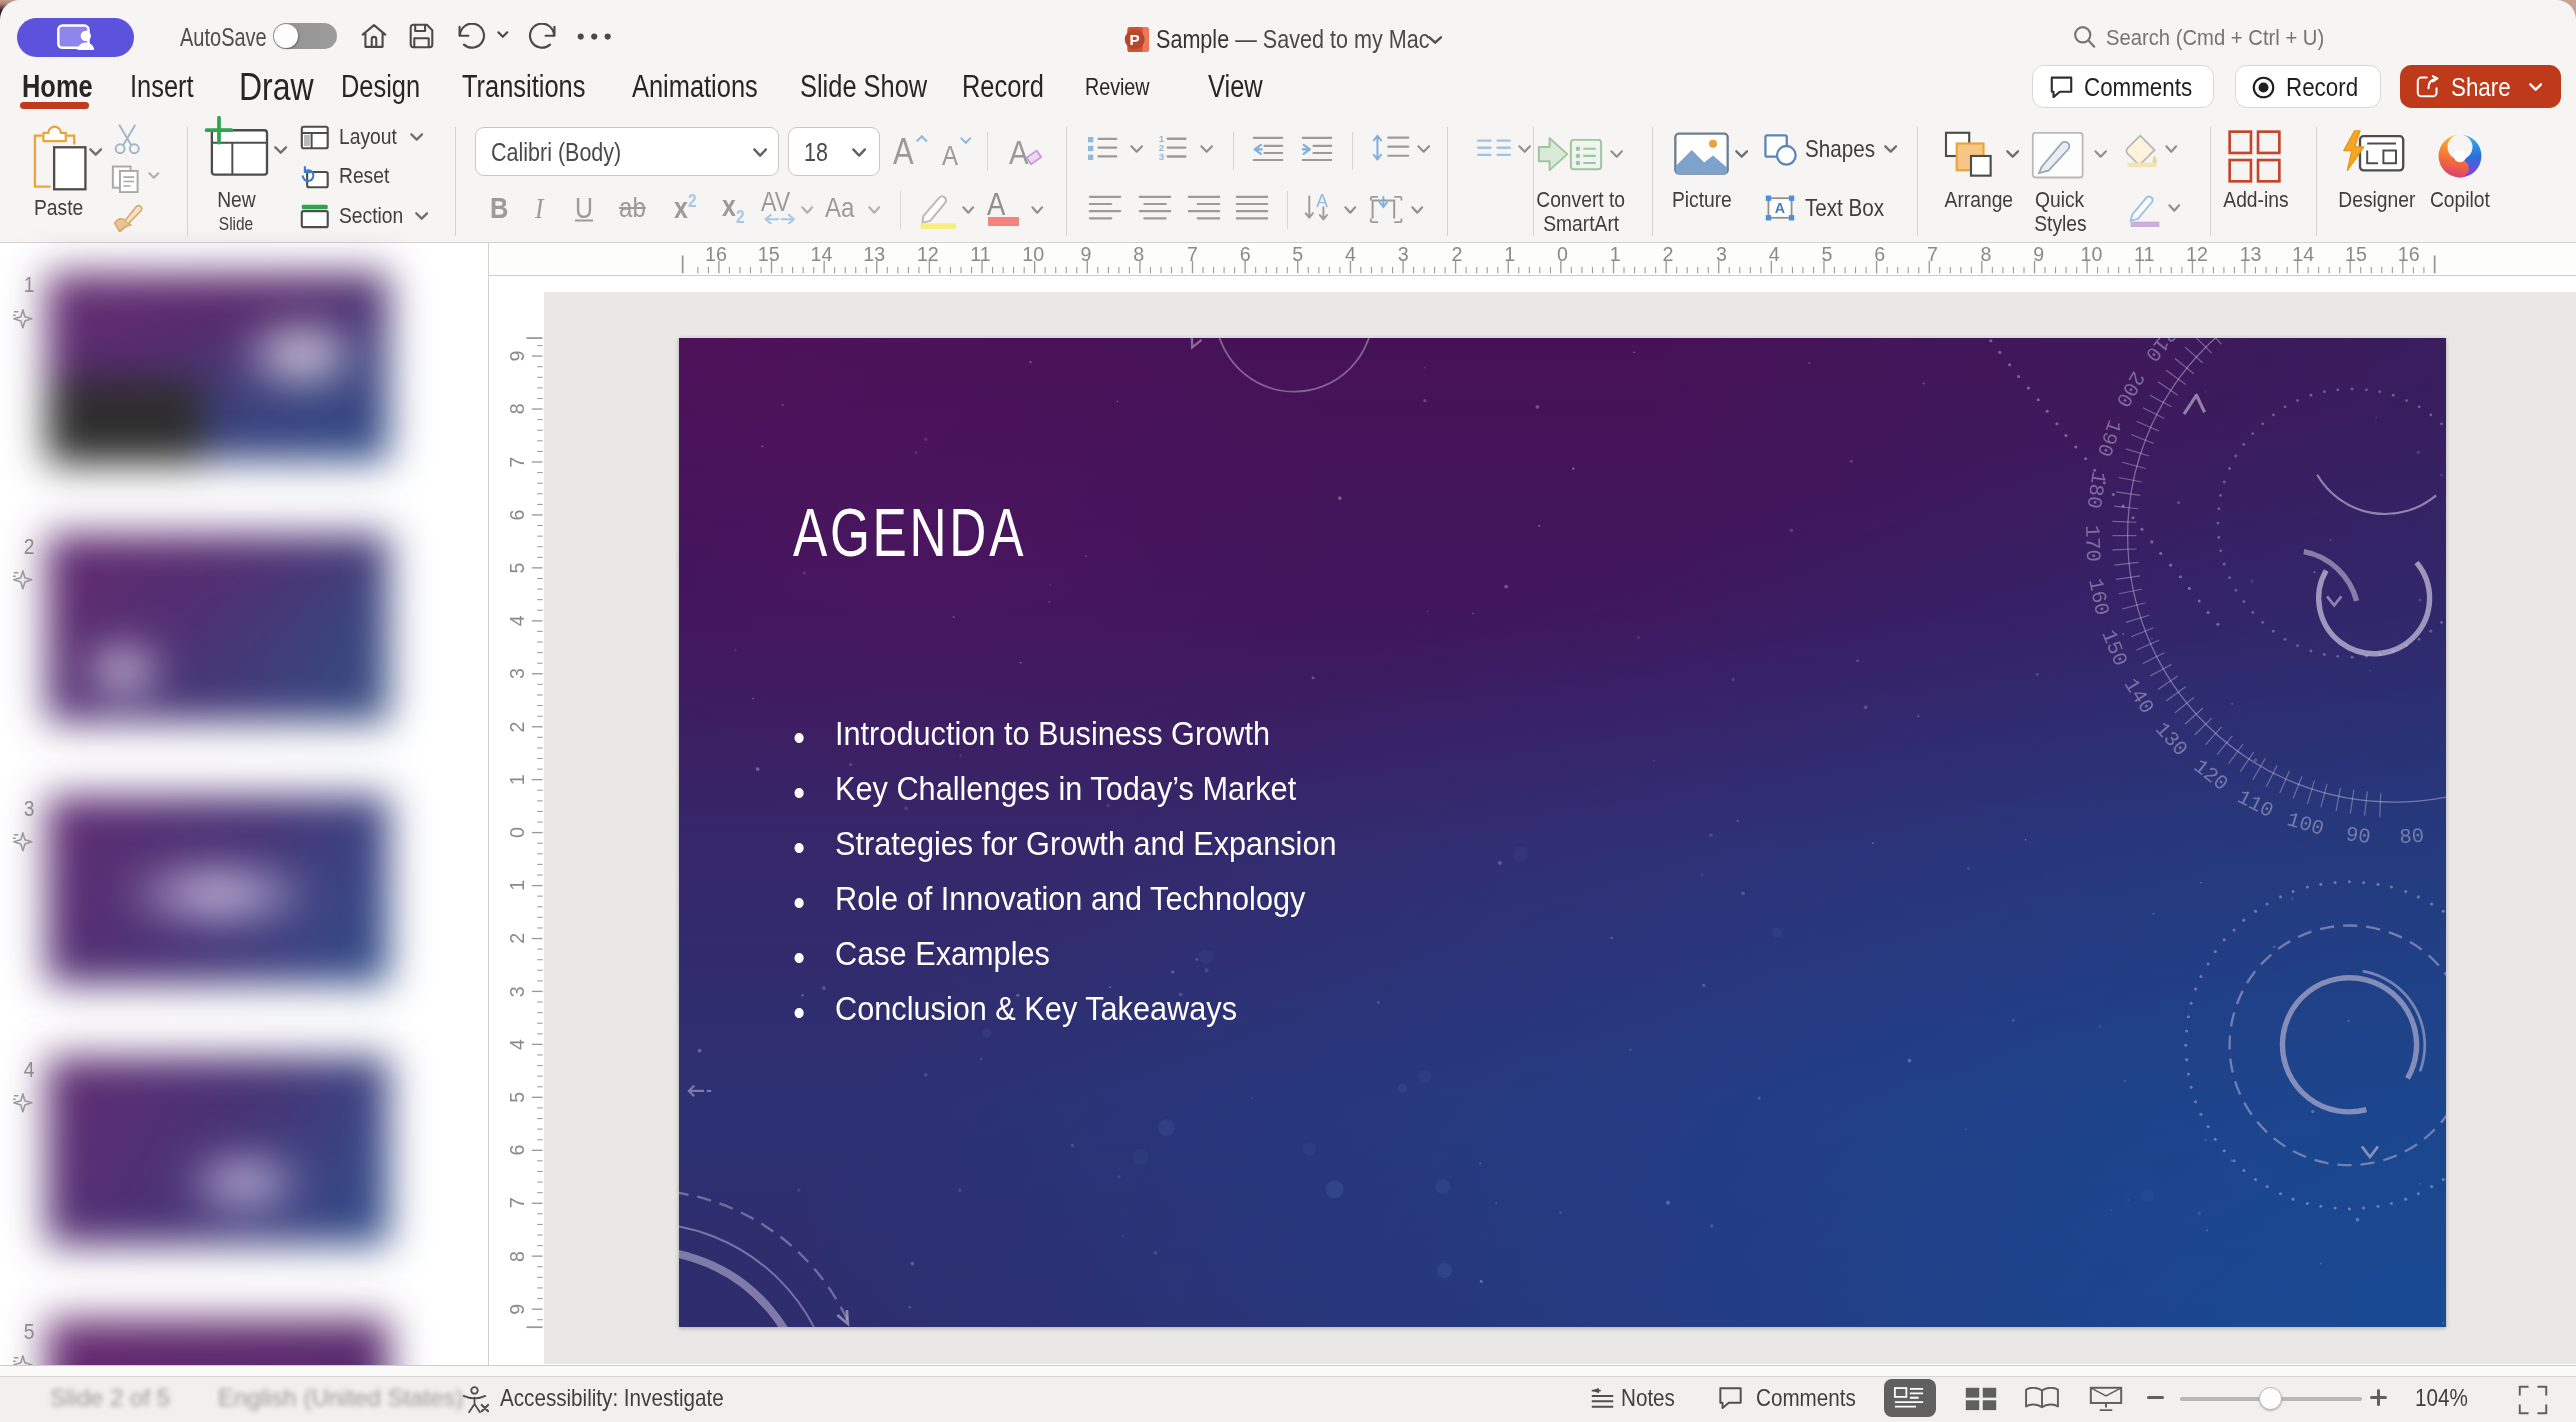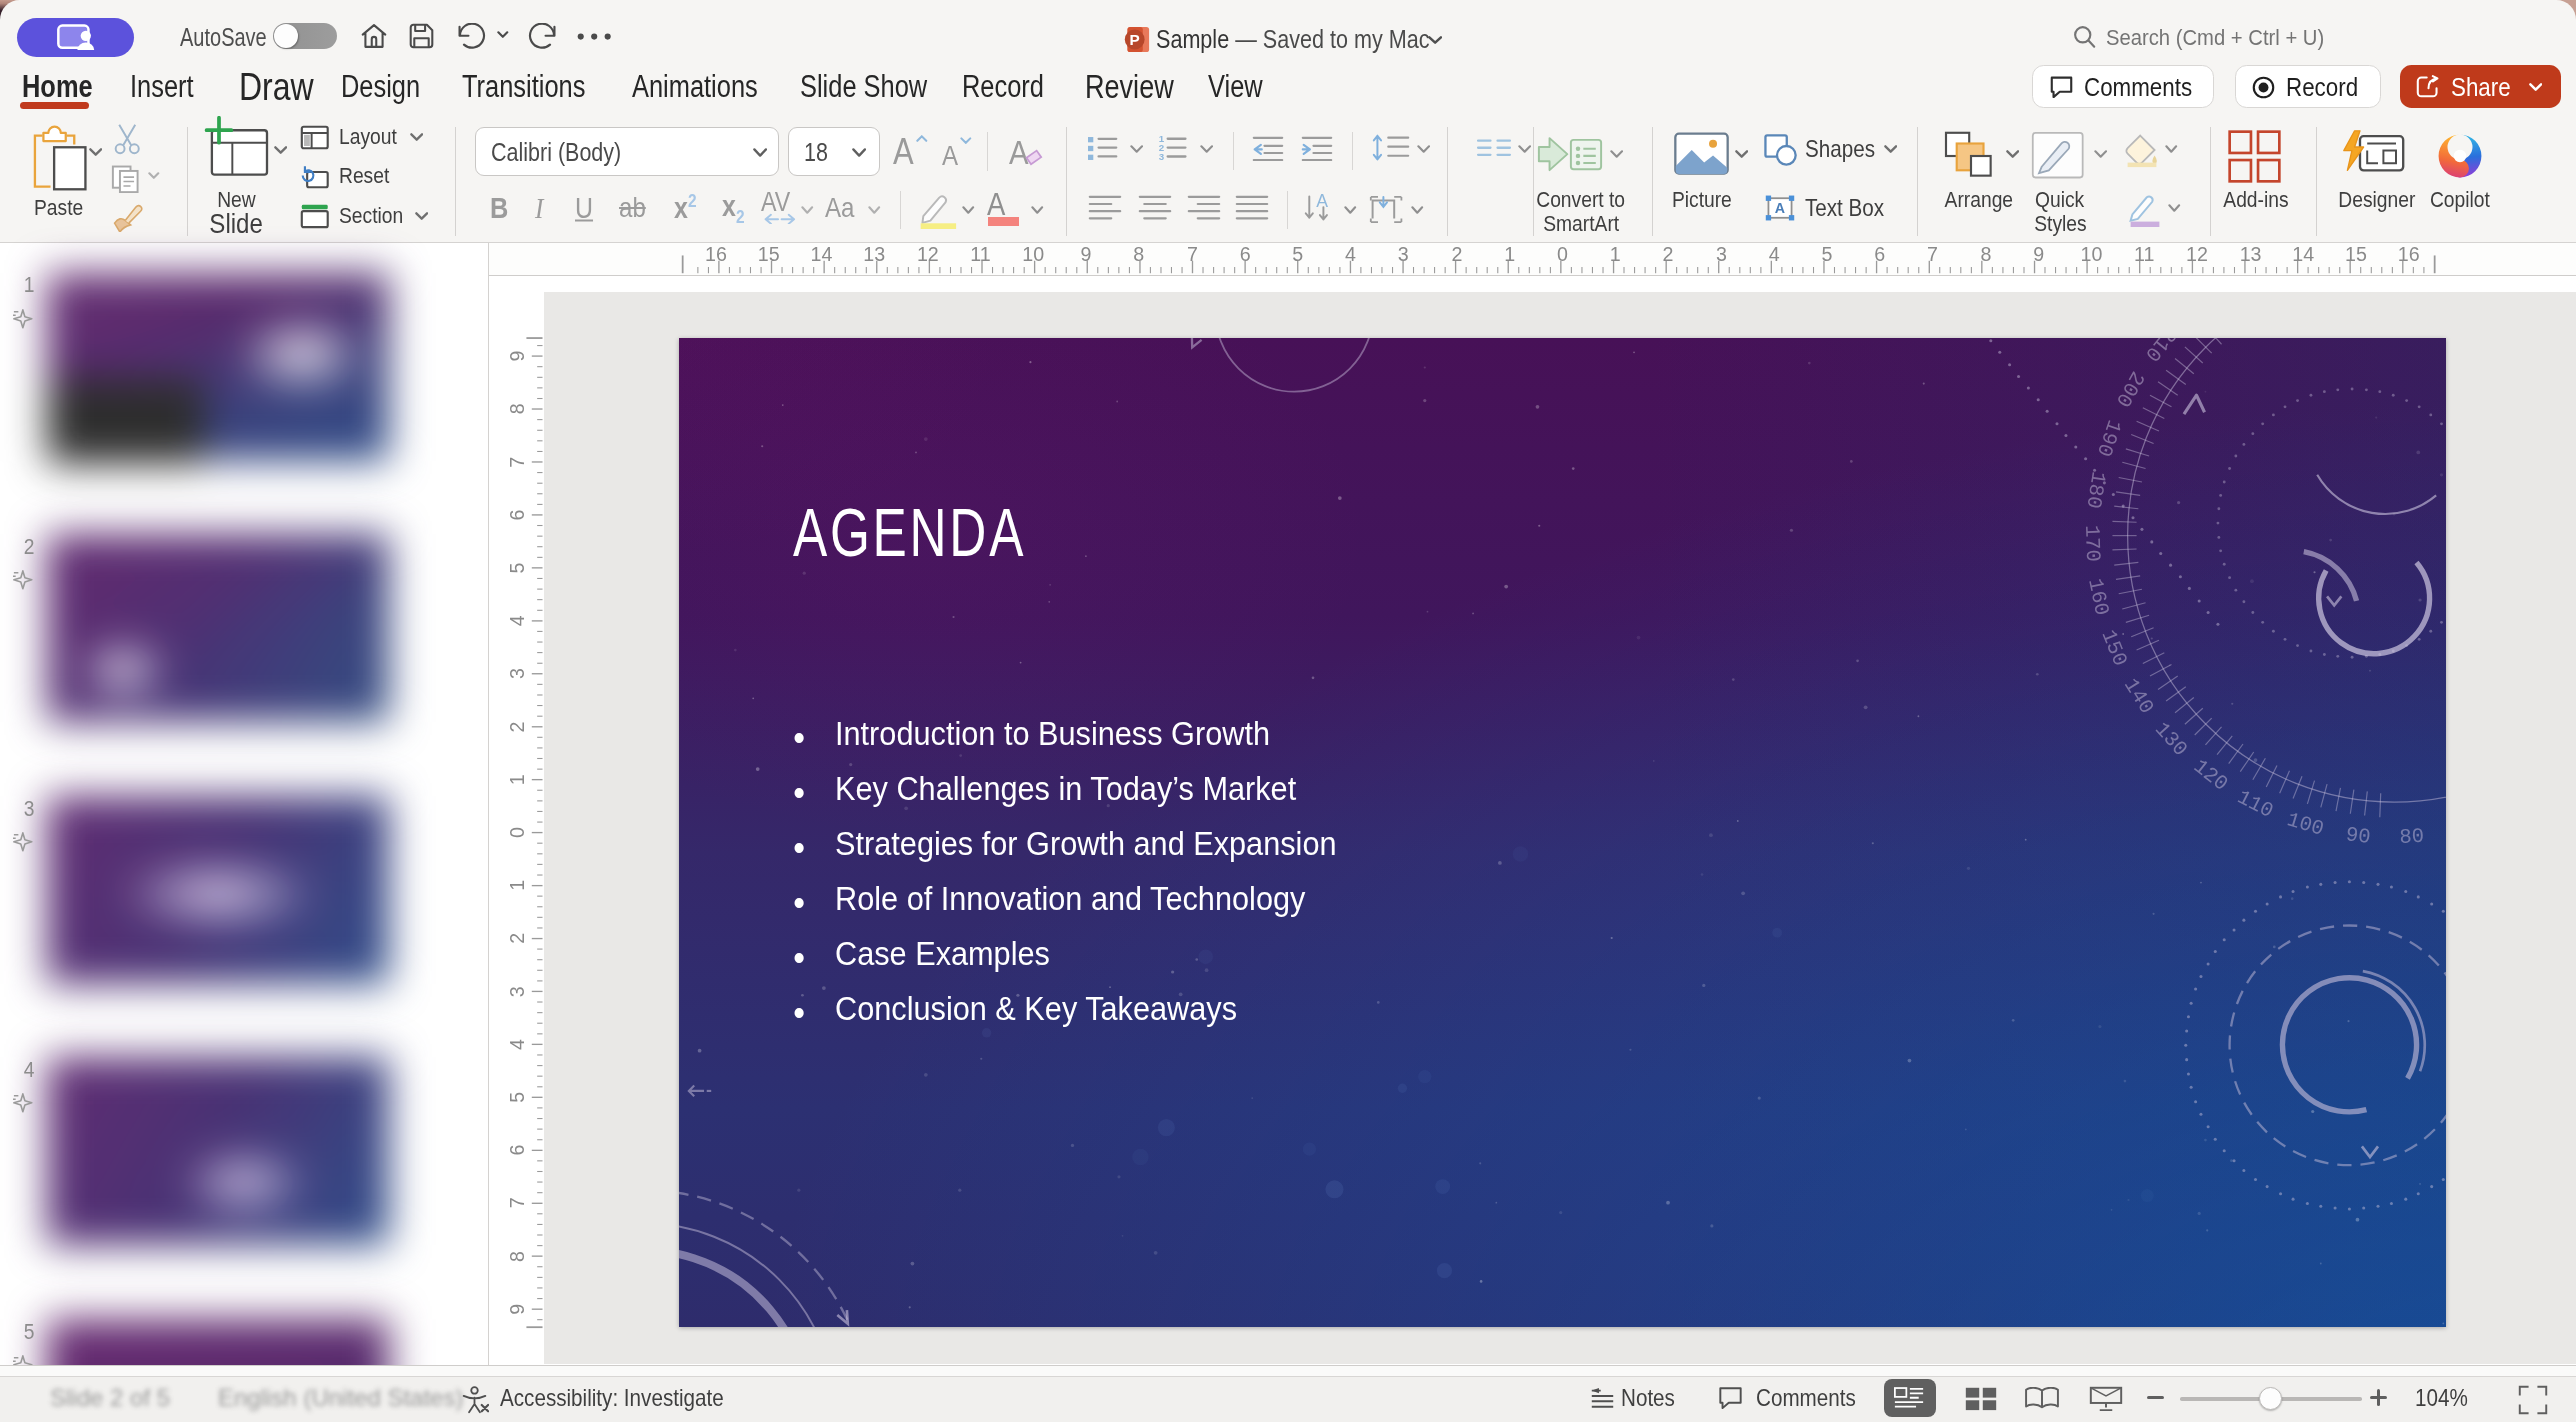--- a/index.html
+++ b/index.html
@@ -58,21 +58,21 @@
     </svg>
 <div class="abs lbl" style="font-size:22px;color:#747474;font-weight:400;letter-spacing:0;left:2106px;top:38px;line-height:0;"><span style="line-height:normal;display:inline-block;transform:translateY(-50%) scaleX(0.92);transform-origin:0 50%;">Search (Cmd + Ctrl + U)</span></div>
 <div class="abs lbl" style="font-size:31px;color:#262626;font-weight:700;letter-spacing:0;left:22.4px;top:87px;line-height:0;"><span style="line-height:normal;display:inline-block;transform:translateY(-50%) scaleX(0.82);transform-origin:0 50%;">Home</span></div>
 <div class="abs lbl" style="font-size:31px;color:#262626;font-weight:400;letter-spacing:0;left:130px;top:87px;line-height:0;"><span style="line-height:normal;display:inline-block;transform:translateY(-50%) scaleX(0.82);transform-origin:0 50%;">Insert</span></div>
 <div class="abs lbl" style="font-size:39px;color:#262626;font-weight:400;letter-spacing:0;left:239px;top:87px;line-height:0;"><span style="line-height:normal;display:inline-block;transform:translateY(-50%) scaleX(0.82);transform-origin:0 50%;">Draw</span></div>
 <div class="abs lbl" style="font-size:31px;color:#262626;font-weight:400;letter-spacing:0;left:341px;top:87px;line-height:0;"><span style="line-height:normal;display:inline-block;transform:translateY(-50%) scaleX(0.82);transform-origin:0 50%;">Design</span></div>
 <div class="abs lbl" style="font-size:31px;color:#262626;font-weight:400;letter-spacing:0;left:462px;top:87px;line-height:0;"><span style="line-height:normal;display:inline-block;transform:translateY(-50%) scaleX(0.82);transform-origin:0 50%;">Transitions</span></div>
 <div class="abs lbl" style="font-size:31px;color:#262626;font-weight:400;letter-spacing:0;left:632px;top:87px;line-height:0;"><span style="line-height:normal;display:inline-block;transform:translateY(-50%) scaleX(0.82);transform-origin:0 50%;">Animations</span></div>
 <div class="abs lbl" style="font-size:31px;color:#262626;font-weight:400;letter-spacing:0;left:800px;top:87px;line-height:0;"><span style="line-height:normal;display:inline-block;transform:translateY(-50%) scaleX(0.82);transform-origin:0 50%;">Slide Show</span></div>
 <div class="abs lbl" style="font-size:31px;color:#262626;font-weight:400;letter-spacing:0;left:962px;top:87px;line-height:0;"><span style="line-height:normal;display:inline-block;transform:translateY(-50%) scaleX(0.82);transform-origin:0 50%;">Record</span></div>
-<div class="abs lbl" style="font-size:33px;color:#262626;font-weight:400;letter-spacing:0;left:1085px;top:87px;line-height:0;"><span style="line-height:normal;display:inline-block;transform:translateY(-50%) scaleX(0.82);transform-origin:0 50%;">Review</span></div>
+<div class="abs lbl" style="font-size:24px;color:#262626;font-weight:400;letter-spacing:0;left:1085px;top:87px;line-height:0;"><span style="line-height:normal;display:inline-block;transform:translateY(-50%) scaleX(0.82);transform-origin:0 50%;">Review</span></div>
 <div class="abs lbl" style="font-size:31px;color:#262626;font-weight:400;letter-spacing:0;left:1208px;top:87px;line-height:0;"><span style="line-height:normal;display:inline-block;transform:translateY(-50%) scaleX(0.82);transform-origin:0 50%;">View</span></div>
 <div class="abs" style="left:19.7px;top:102px;width:69px;height:7.2px;border-radius:3.6px;background:#c03a1d;"></div>
 <div class="abs" style="left:2032px;top:65px;width:182px;height:43px;border-radius:11.6px;background:#fff;border:1.3px solid #d9d7d5;box-sizing:border-box;"></div>
 <svg class="abs" style="left:2049px;top:75px" width="25" height="23" viewBox="0 0 28 26">
       <path d="M3 3 H25 V19 H12 L5 25 V19 H3 Z" fill="none" stroke="#2e2e2e" stroke-width="2.4" stroke-linejoin="round"></path>
     </svg>
 <div class="abs lbl" style="font-size:26px;color:#1f1f1f;font-weight:400;letter-spacing:0;left:2084px;top:87px;line-height:0;"><span style="line-height:normal;display:inline-block;transform:translateY(-50%) scaleX(0.86);transform-origin:0 50%;">Comments</span></div>
 <div class="abs" style="left:2235px;top:65px;width:146px;height:43px;border-radius:11.6px;background:#fff;border:1.3px solid #d9d7d5;box-sizing:border-box;"></div>
 <svg class="abs" style="left:2252px;top:76px" width="23" height="23" viewBox="0 0 26 26">
       <circle cx="13" cy="13" r="11" fill="none" stroke="#1f1f1f" stroke-width="2.4"></circle>
@@ -124,21 +124,21 @@
 <div class="abs" style="left:187px;top:127px;width:1.3px;height:109px;background:#d4d2d0;"></div>
 <svg class="abs" style="left:200px;top:116px" width="70" height="64" viewBox="0 0 78 72">
       <rect x="13" y="16" width="62" height="50" rx="3" fill="#fff" stroke="#4d4d4d" stroke-width="2.6"></rect>
 <path d="M13 30 h62 M36 30 v36" stroke="#4d4d4d" stroke-width="2.2"></path>
 <path d="M21 2 v28 M7 16 h28" stroke="#2ea44e" stroke-width="4.2" stroke-linecap="round"></path>
     </svg>
 <svg class="abs" style="left:274px;top:146px" width="13.4" height="8" viewBox="0 0 15 9">
       <path d="M1.5 1.5 L7.5 7.5 L13.5 1.5" fill="none" stroke="#6f6f6f" stroke-width="2.6" stroke-linecap="round" stroke-linejoin="round"></path>
     </svg>
 <div class="abs lbl" style="font-size:22.4px;color:#3e3e3e;font-weight:400;letter-spacing:0;left:57px;width:358px;text-align:center;top:200px;line-height:0;"><span style="line-height:normal;display:inline-block;transform:translateY(-50%) scaleX(0.86);transform-origin:center;">New</span></div>
-<div class="abs lbl" style="font-size:28px;color:#3e3e3e;font-weight:400;letter-spacing:0;left:57px;width:358px;text-align:center;top:224px;line-height:0;"><span style="line-height:normal;display:inline-block;transform:translateY(-50%) scaleX(0.86);transform-origin:center;">Slide</span></div>
+<div class="abs lbl" style="font-size:18px;color:#3e3e3e;font-weight:400;letter-spacing:0;left:57px;width:358px;text-align:center;top:224px;line-height:0;"><span style="line-height:normal;display:inline-block;transform:translateY(-50%) scaleX(0.86);transform-origin:center;">Slide</span></div>
 <svg class="abs" style="left:300px;top:125px" width="29.5" height="25" viewBox="0 0 33 28">
       <rect x="2" y="2" width="29" height="24" rx="2" fill="#fff" stroke="#4d4d4d" stroke-width="2.4"></rect>
       <path d="M2 9 h29 M13 9 v17" stroke="#4d4d4d" stroke-width="2.2"></path>
       <rect x="4.5" y="11" width="6.5" height="12.5" fill="#b9b9b9"></rect>
     </svg>
 <div class="abs lbl" style="font-size:22.4px;color:#3e3e3e;font-weight:400;letter-spacing:0;left:339px;top:137px;line-height:0;"><span style="line-height:normal;display:inline-block;transform:translateY(-50%) scaleX(0.86);transform-origin:0 50%;">Layout</span></div>
 <svg class="abs" style="left:410px;top:133px" width="13.4" height="8" viewBox="0 0 15 9">
       <path d="M1.5 1.5 L7.5 7.5 L13.5 1.5" fill="none" stroke="#6f6f6f" stroke-width="2.6" stroke-linecap="round" stroke-linejoin="round"></path>
     </svg>
 <svg class="abs" style="left:300px;top:164px" width="29.5" height="25" viewBox="0 0 33 28">

